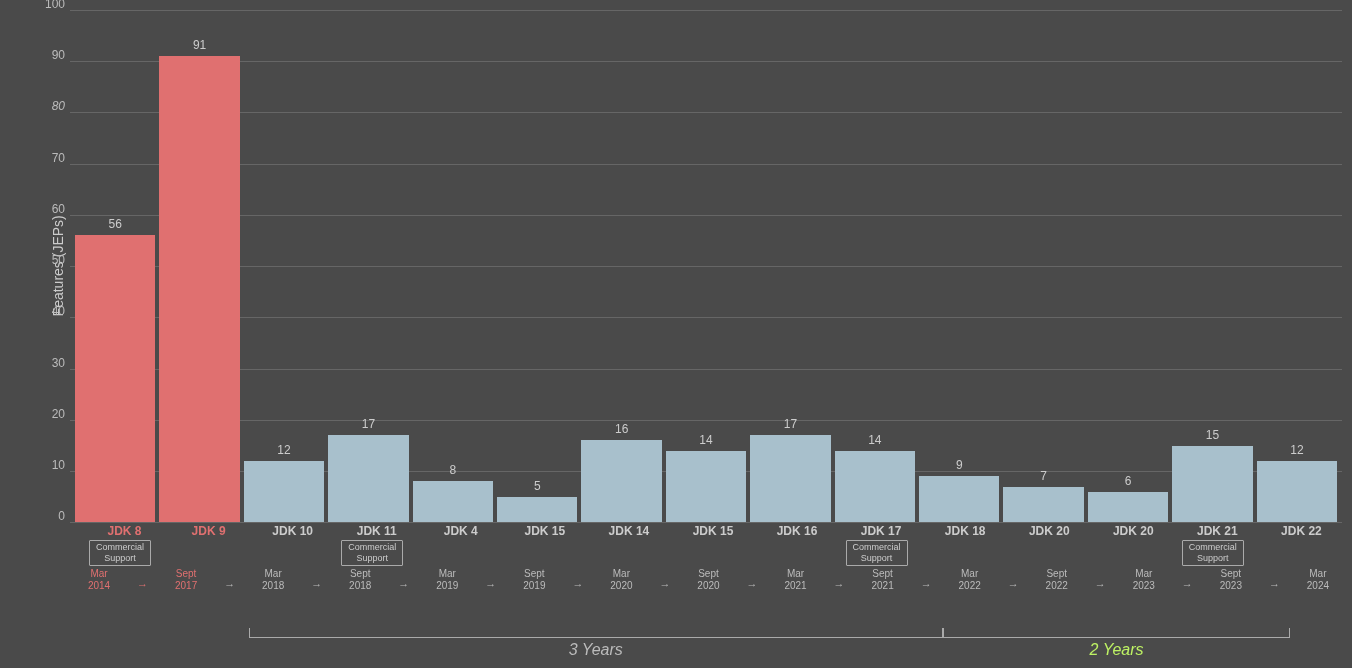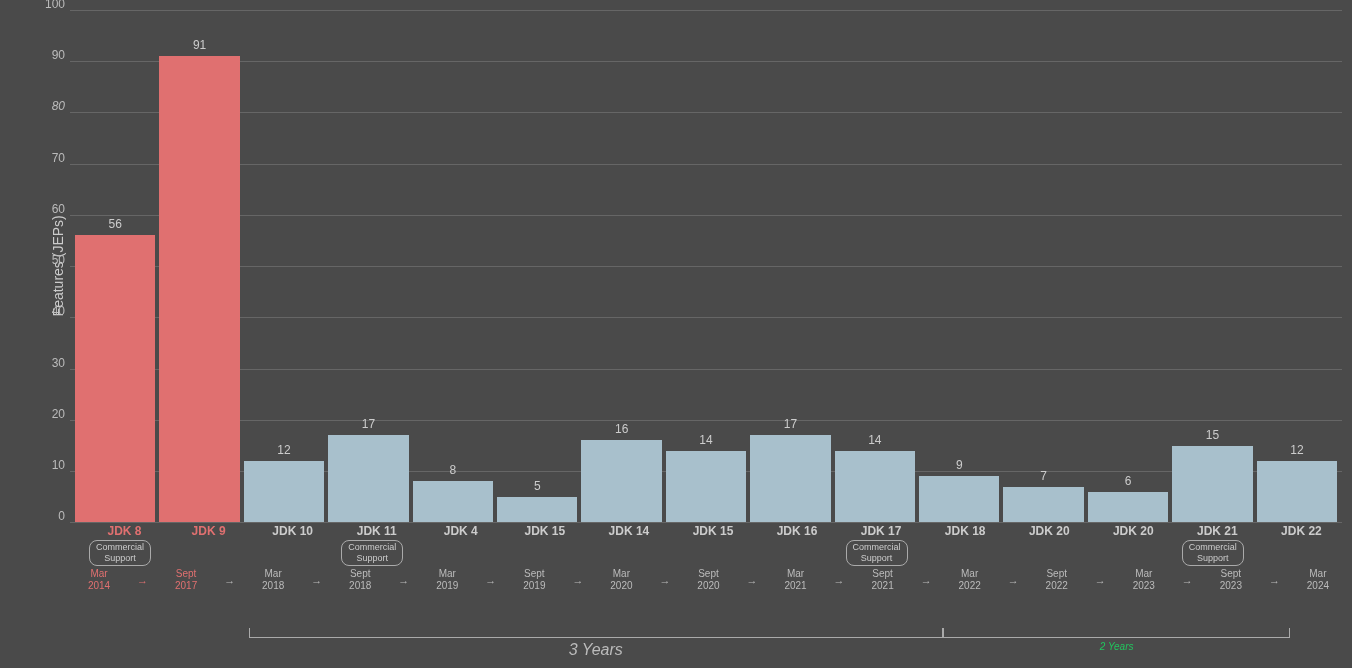--- a/index.html
+++ b/index.html
@@ -125,21 +125,21 @@
       margin-left: 9px;
     }
     .x-label-name.salmon {
       color: #e07070;
     }
     .commercial-badge {
       border: 1px solid #aaa;
       color: #ccc;
       font-size: 9px;
       padding: 1px 6px;
-      border-radius: 8px;
+      border-radius: 1px;
       text-align: center;
       line-height: 1.2;
       white-space: nowrap;
     }
     .timeline-row {
       display: flex;
       align-items: flex-start;
       padding: 2px 0;
       gap: 0;
       margin-left: 35px;
@@ -353,21 +353,21 @@
       <div class="x-label">
         <span class="x-label-name">JDK 21</span>
         <div class="commercial-badge">Commercial<br>Support</div>
       </div>
       <div class="x-label">
         <span class="x-label-name">JDK 22</span>
       </div>
     </div>
 
   <div class="timeline-row" id="timeline-row">
-  <div style="display: flex; align-items: flex-start; width: 100%; gap: 12px;">
+  <div style="display: flex; align-items: center; width: 100%; gap: 12px;">
         <div class="timeline-section" style="flex: 1 1 0%;">
           <div class="tl-date salmon">Mar<br>2014</div>
         </div>
         <div class="tl-arrow salmon" style="margin-top: 6px; font-size: 11px;">→</div>
         <div class="timeline-section" style="flex: 1 1 0%;">
           <div class="tl-date salmon">Sept<br>2017</div>
         </div>
         <div class="tl-arrow" style="margin-top: 6px; font-size: 11px;">→</div>
         <div class="timeline-section" style="flex: 1 1 0%;">
           <div class="tl-date">Mar<br>2018</div>
@@ -425,18 +425,18 @@
 
   <div class="bracket-row" id="bracket-row" style="margin-top: 2px; width: 100%; position: relative;">
   <div style="display: flex; width: 100%; align-items: flex-start;">
         <div style="flex: 2 1 0%;"></div>
         <div style="flex: 8 1 0%; display: flex; flex-direction: column; align-items: center;">
           <div style="width: 100%; height: 10px; border-left: 1px solid rgb(170, 170, 170); border-right: 1px solid rgb(170, 170, 170); border-bottom: 1px solid rgb(170, 170, 170);"></div>
           <div class="bracket-label" style="color: rgb(187, 187, 187); font-size: 16px; font-style: italic; margin-top: 3px;">3 Years</div>
         </div>
         <div style="flex: 4 1 0%; display: flex; flex-direction: column; align-items: center;">
           <div style="width: 100%; height: 10px; border-left: 1px solid rgb(170, 170, 170); border-right: 1px solid rgb(170, 170, 170); border-bottom: 1px solid rgb(170, 170, 170);"></div>
-          <div class="bracket-label" style="color: #22c55e; font-size: 10px; margin-top: 3px;">2 Years</div>
+          <div class="bracket-label" style="color: #bef264; font-size: 16px; margin-top: 3px;">2 Years</div>
         </div>
         <div style="flex: 1 1 0%;"></div>
       </div>
     </div>
 </div>
 
 </body></html>

